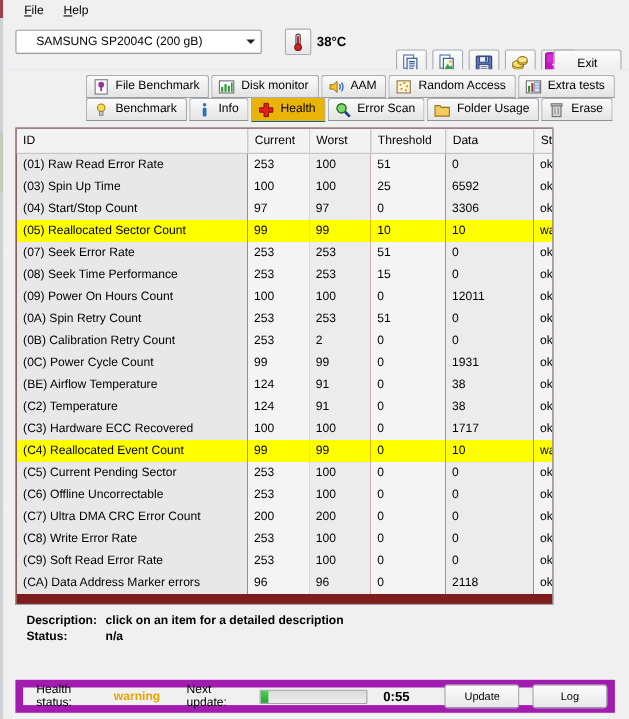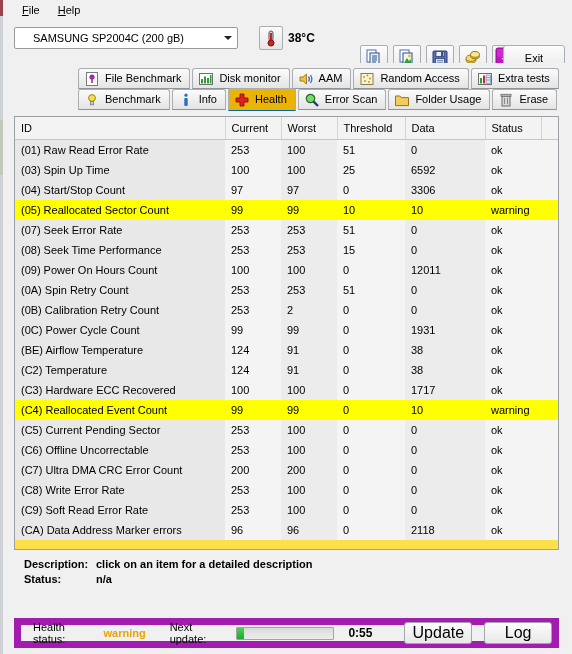--- a/index.html
+++ b/index.html
@@ -150,22 +150,22 @@
     margin-right: 5px;
     display:inline-block;
     flex: 0 0 16px;
     position: relative;
   }
   .tab-label { line-height: 1; }
 
   
   .panel {
     position: absolute; left: 14px; top: 116px;
-    width: 545px; height: 434px;
-    background: #fde047;
+    width: 489px; height: 434px;
+    background: #7f1d1d;
     border: 1px solid #9aa0a6;
     box-sizing: border-box;
     overflow: hidden;
   }
   table.smart {
     border-collapse: collapse;
     width: 100%;
     font-size: 11px;
     table-layout: fixed;
   }
@@ -233,21 +233,21 @@
     position: absolute; left: 0; top: 0; bottom: 0;
     background: linear-gradient(to bottom,#49d253,#1faa2b);
   }
   .sb-time { margin-left: 14px; font-weight: bold; font-size: 12px; }
   .sb-btn {
     width: 74px; height: 22px;
     background: linear-gradient(to bottom,#fcfcfc,#e8e8e8);
     border: 1px solid #a3a8ad;
     border-radius: 3px;
     display:flex; align-items:center; justify-content:center;
-    font-size: 16px;
+    font-size: 10px;
     box-sizing:border-box;
   }
   .sb-btn.update { margin-left: 32px; }
   .sb-btn.log { margin-left: 12px; }
 
   
   svg { display:block; }
 </style>
 </head>
 <body>

